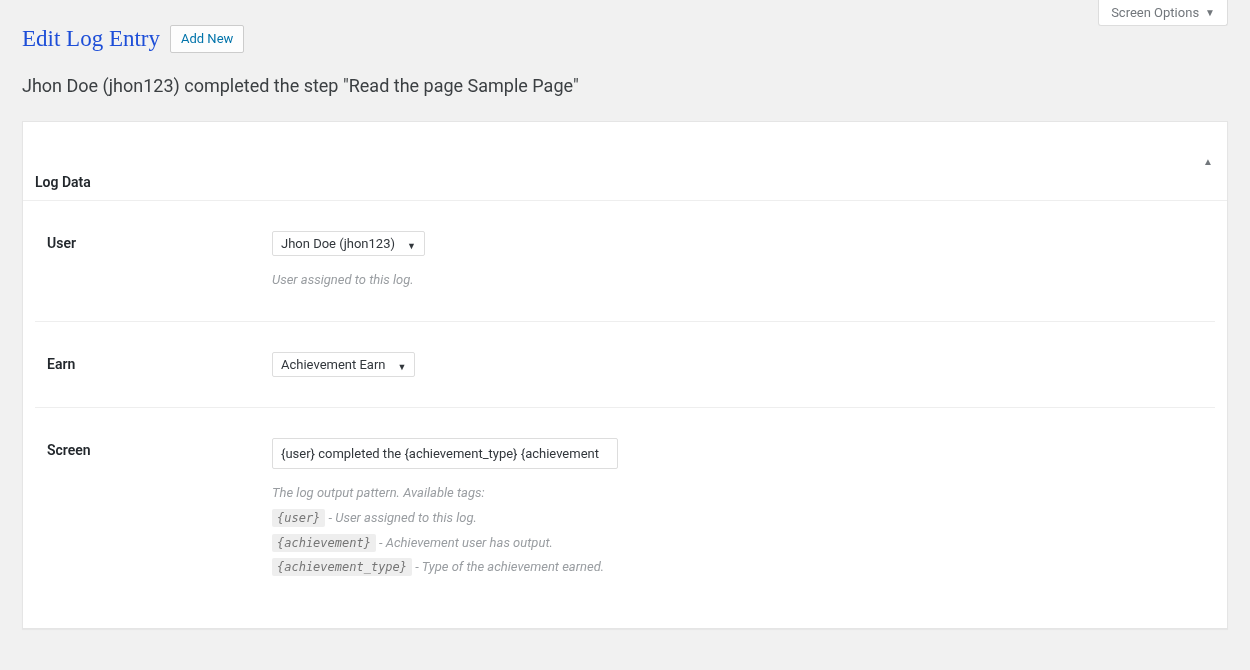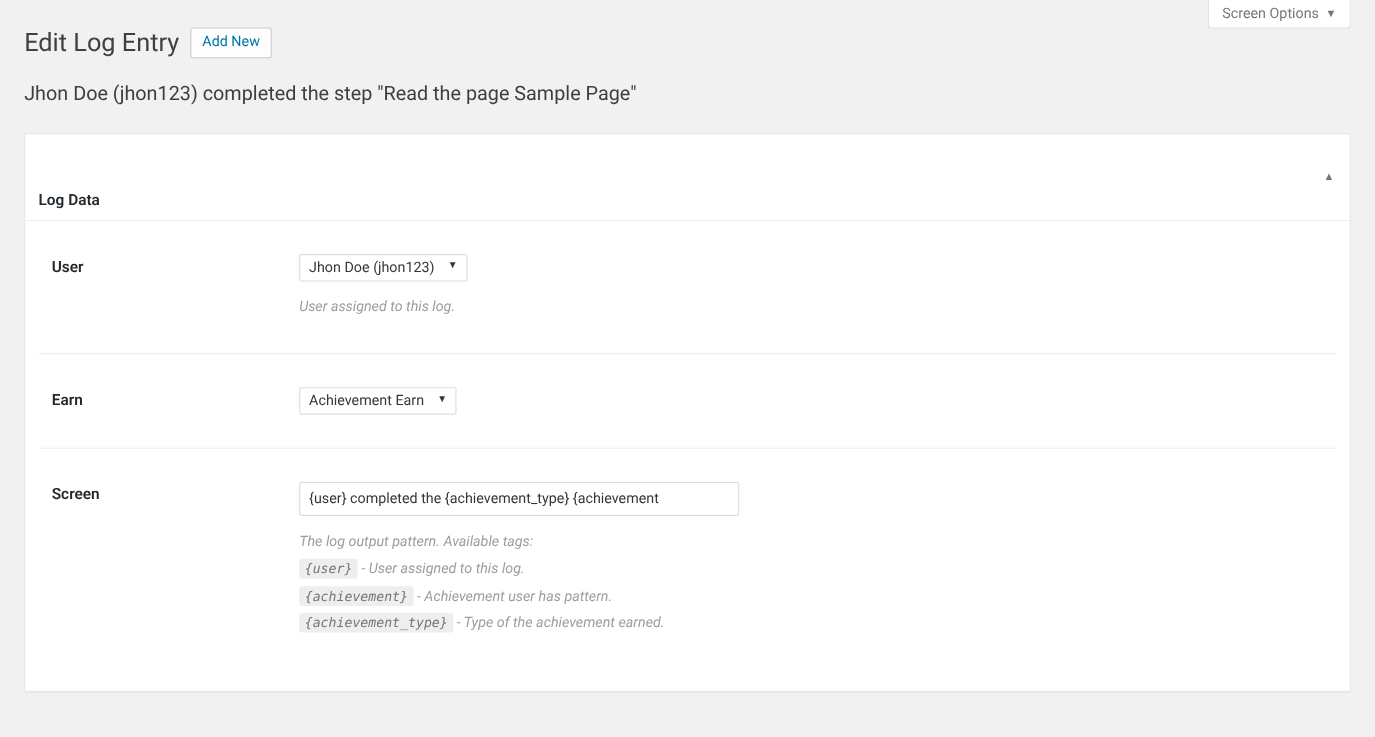--- a/index.html
+++ b/index.html
@@ -38,22 +38,23 @@
     }
     .heading-inline {
       display: flex;
       align-items: center;
       gap: 10px;
       padding-top: 14px;
     }
     h1.page-title {
       font-size: 23px;
       font-weight: 400;
-      color: #404040;
+      color: #1d4ed8;
       line-height: 1.3;
+      font-family: Liberation Serif, serif;
     }
     .add-new-btn {
       display: inline-block;
       font-size: 13px;
       color: #0073aa;
       background: #fdfdfd;
       border: 1px solid #ccc;
       border-radius: 2px;
       padding: 4px 10px;
       cursor: pointer;
@@ -111,39 +112,39 @@
       font-size: 14px;
       font-weight: 600;
       color: #23282d;
       padding-top: 4px;
     }
     .form-field {
       flex: 1;
     }
     .select-like {
       display: inline-flex;
-      align-items: flex-start;
+      align-items: flex-end;
       justify-content: space-between;
       background: #fff;
       border: 1px solid #ddd;
       border-radius: 2px;
       padding: 4px 8px;
       font-size: 13px;
       color: #32373c;
       min-width: 140px;
       cursor: pointer;
       gap: 12px;
     }
     .select-like .tri {
       font-size: 9px;
       color: #32373c;
     }
     .text-input {
       display: block;
-      width: 400px;
+      width: 346px;
       background: #fff;
       border: 1px solid #ddd;
       border-radius: 2px;
       padding: 7px 8px;
       font-size: 13px;
       color: #32373c;
       font-family: inherit;
     }
     .description {
       color: #999da1;
@@ -213,21 +214,21 @@
       <div class="form-row">
         <div class="form-label">Screen</div>
         <div class="form-field">
           <input type="text" class="text-input" value="{user} completed the {achievement_type} {achievement" style="">
           <div class="description">
             <div>The log output pattern. Available tags:</div>
             <div class="tag-line">
               <code class="tag">{user}</code><span> - User assigned to this log.</span>
             </div>
             <div class="tag-line">
-              <code class="tag">{achievement}</code><span> - Achievement user has pattern.</span>
+              <code class="tag">{achievement}</code><span> - Achievement user has output.</span>
             </div>
             <div class="tag-line">
               <code class="tag">{achievement_type}</code><span> - Type of the achievement earned.</span>
             </div>
           </div>
         </div>
       </div>
 
     </div>
   </div>

